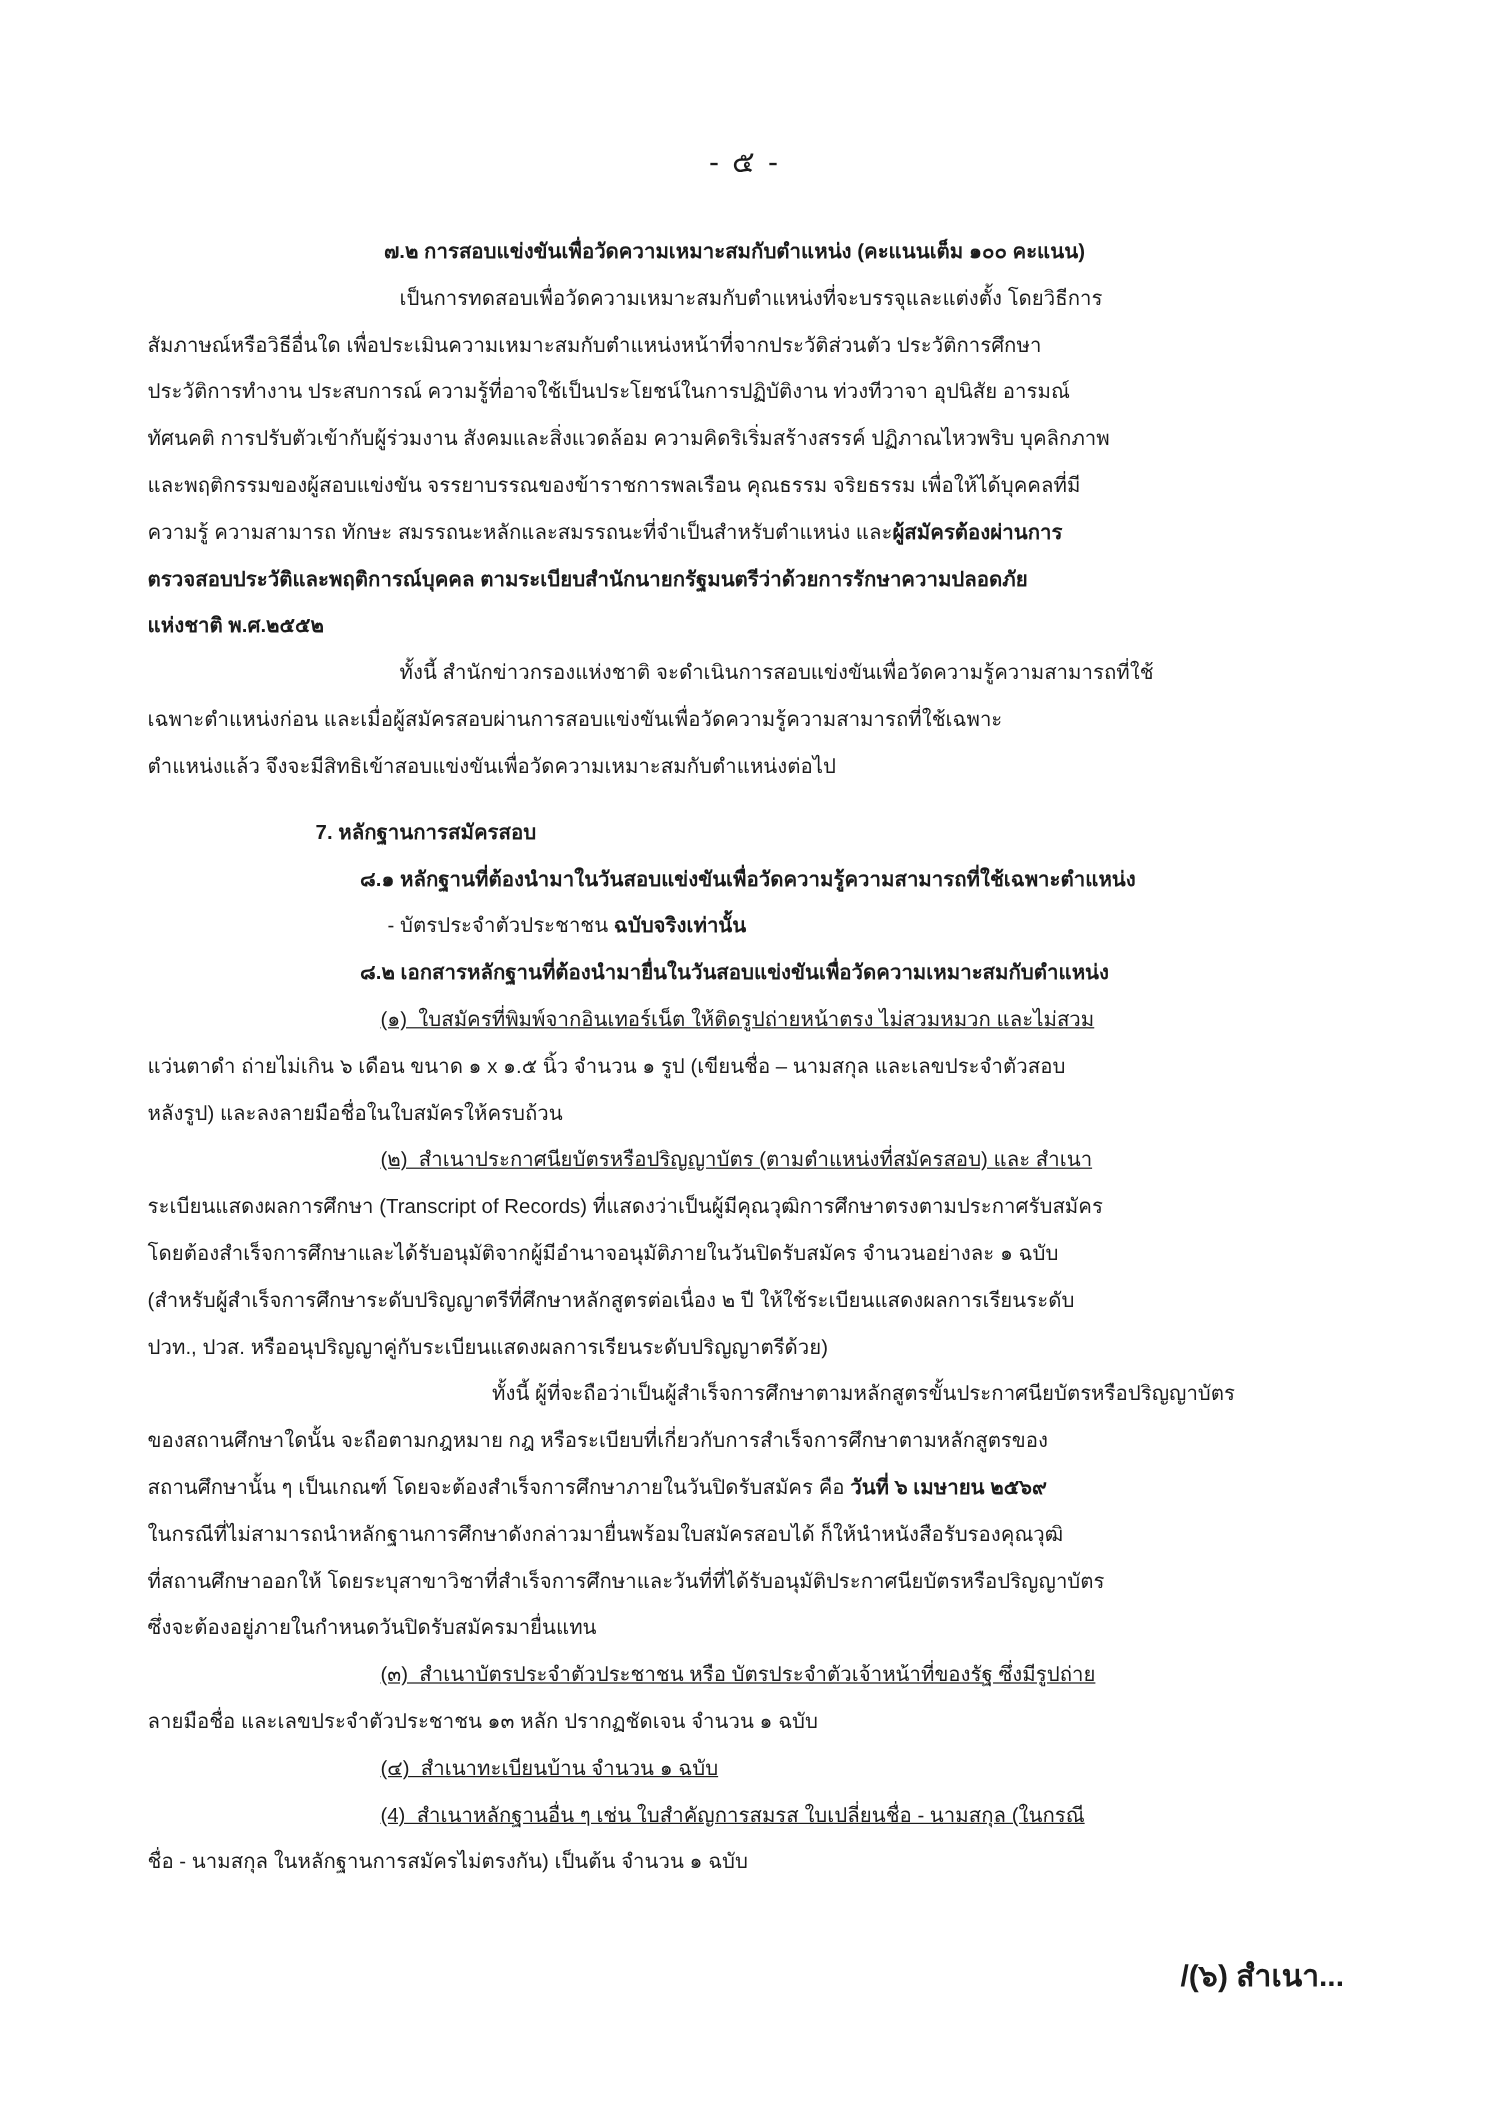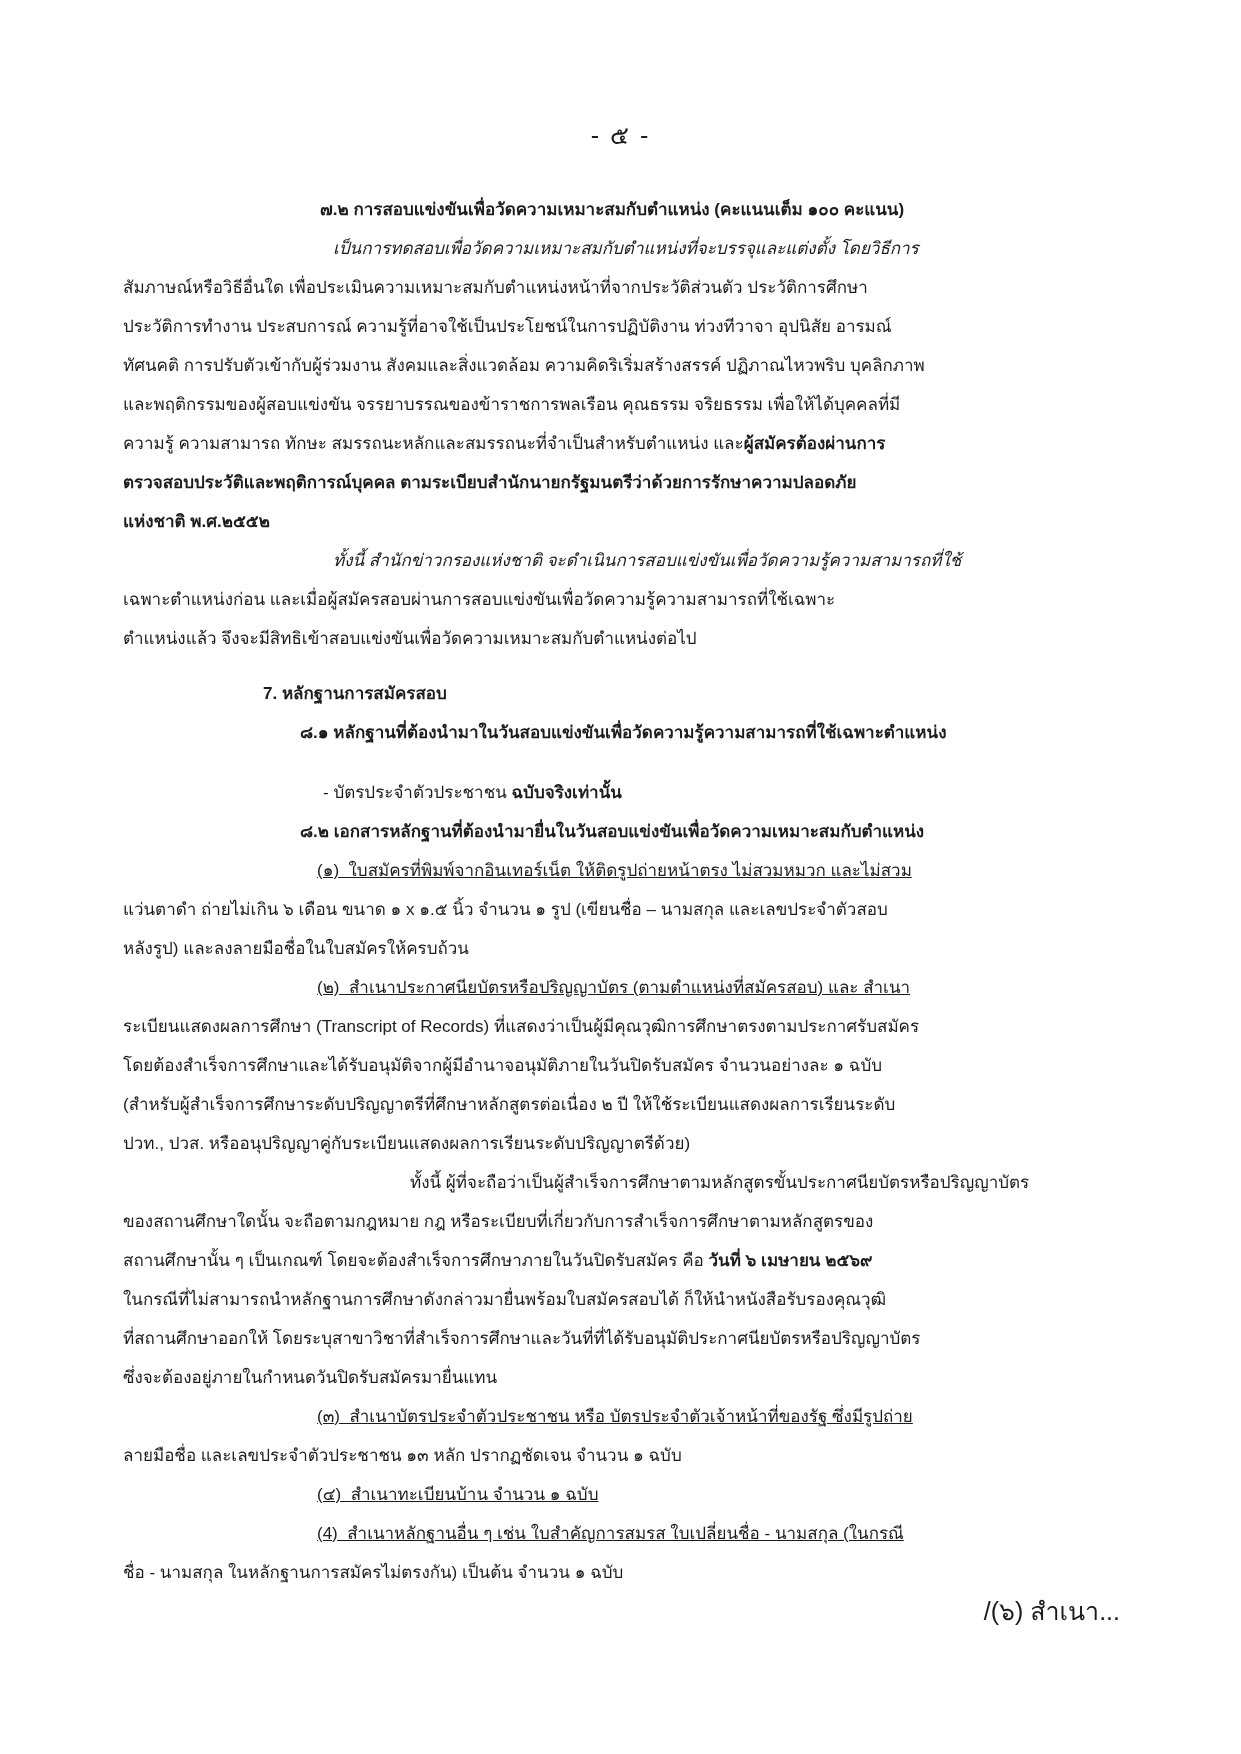--- a/index.html
+++ b/index.html
@@ -37,33 +37,34 @@
   .line {
     font-size: 17px;
     line-height: 39px;
     white-space: pre;
   }
   .run { font-weight: 400; }
   .run.bold { font-weight: 700; }
   
   .ind-margin { padding-left: 0; }
   .ind-h72    { padding-left: 197px; }
-  .ind-para   { padding-left: 210px; font-style: italic; }
+  .ind-para   { padding-left: 210px; }
   .ind-h8     { padding-left: 140px; }
   .ind-h81    { padding-left: 177px; }
-  .ind-dash   { padding-left: 200px; margin-top: 21px; }
+  .ind-dash   { padding-left: 200px; }
   .ind-item   { padding-left: 194px; text-decoration: underline; }
   .ind-note   { padding-left: 287px; }
   .footer-note {
     position: absolute;
-    top: 1592px;
+    top: 1628px;
     right: 121px;
     font-size: 25px;
     line-height: 39px;
     text-align: right;
+    font-weight: bold;
   }
 </style>
 </head>
 <body>
 
 <div class="page">
   <div class="page-number">- ๕ -</div>
 
   <div class="doc-body">
       <div class="line ind-h72"><span class="run bold">๗.๒ การสอบแข่งขันเพื่อวัดความเหมาะสมกับตำแหน่ง (คะแนนเต็ม ๑๐๐ คะแนน)</span></div>

